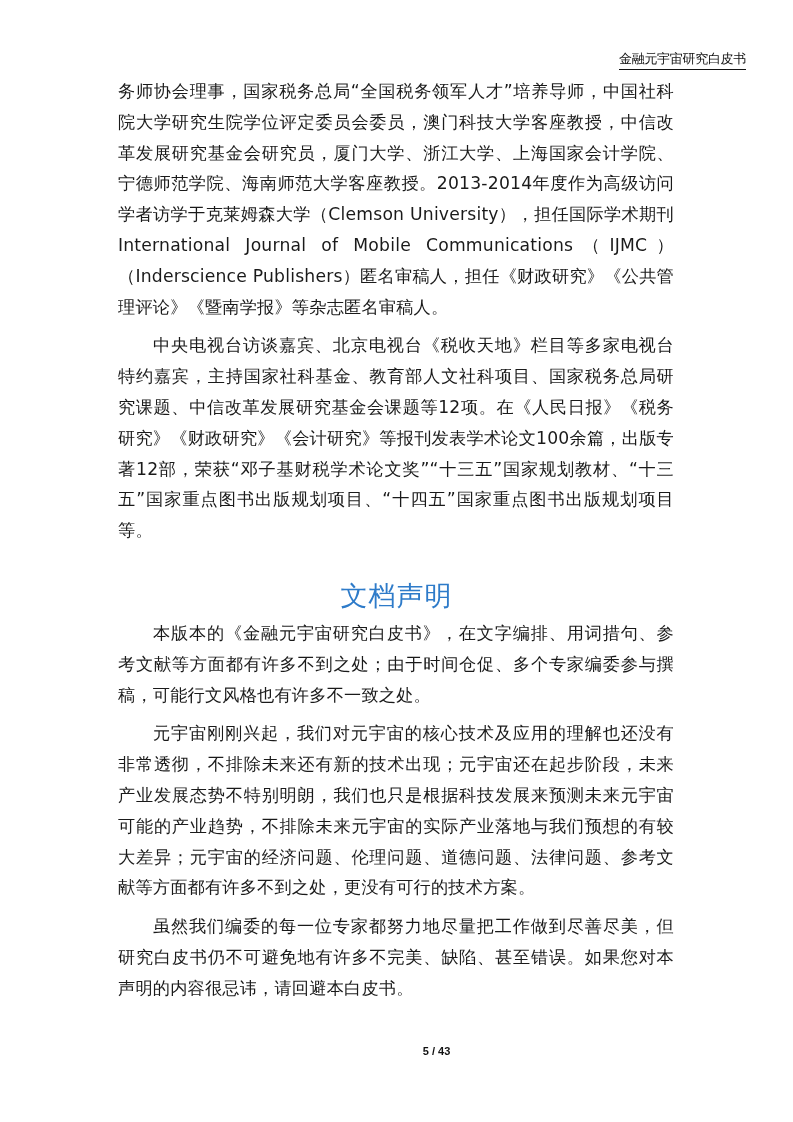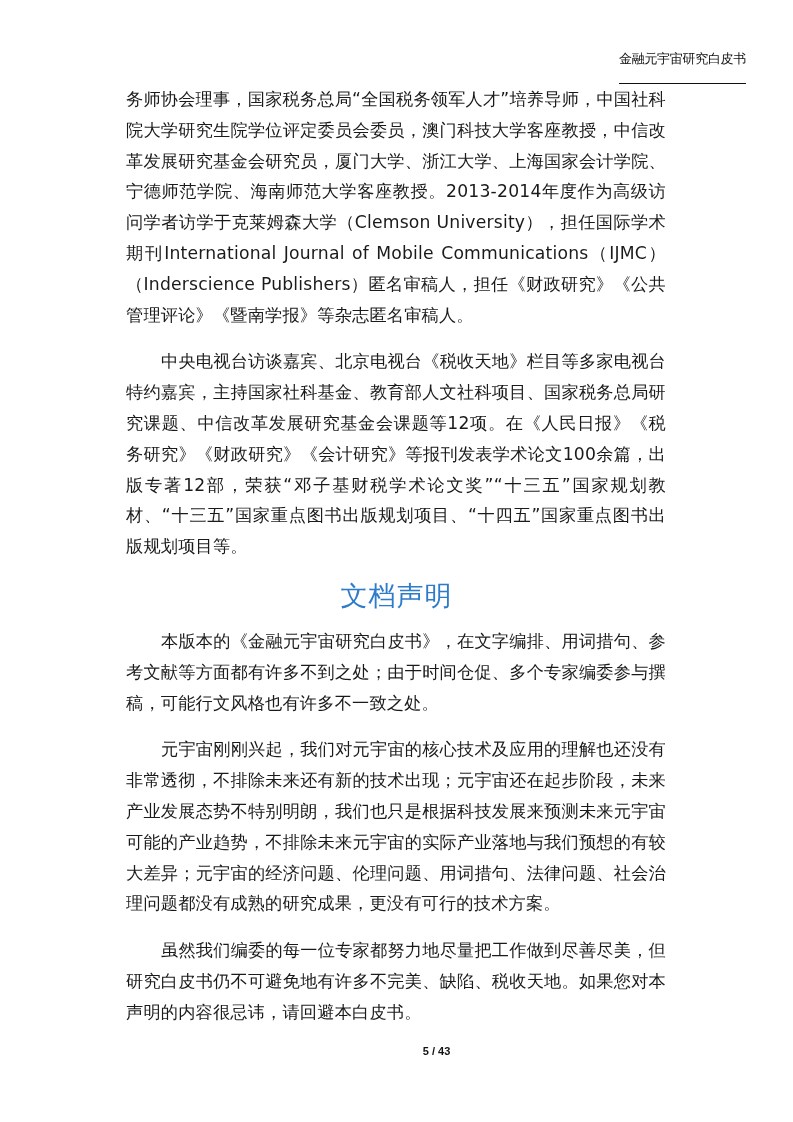--- a/index.html
+++ b/index.html
@@ -16,32 +16,32 @@
       color: #1a1a1a;
     }
     .header {
       position: absolute;
       top: 50px;
       right: 47px;
       font-size: 13px;
       line-height: 18px;
       color: #111;
       border-bottom: 1.5px solid #111;
-      padding-bottom: 15px;
+      padding-bottom: 1px;
       letter-spacing: -0.3px;
     }
     .content {
       position: absolute;
       left: 110px;
       width: 572px;
     }
     .para {
       font-size: 17.2px;
       line-height: 30.8px;
-      margin: 16px;
+      margin: 8px;
       text-align: justify;
       text-justify: inter-character;
       letter-spacing: 0.2px;
     }
     .para.indent {
       text-indent: 35px;
     }
     .block1 {
       top: 68px;
     }
@@ -79,17 +79,17 @@
 
 <div class="content block1">
   <p class="para">务师协会理事，国家税务总局“全国税务领军人才”培养导师，中国社科院大学研究生院学位评定委员会委员，澳门科技大学客座教授，中信改革发展研究基金会研究员，厦门大学、浙江大学、上海国家会计学院、宁德师范学院、海南师范大学客座教授。2013-2014年度作为高级访问学者访学于克莱姆森大学（Clemson University），担任国际学术期刊International Journal of Mobile Communications（IJMC）（Inderscience Publishers）匿名审稿人，担任《财政研究》《公共管理评论》《暨南学报》等杂志匿名审稿人。</p>
   <p class="para indent">中央电视台访谈嘉宾、北京电视台《税收天地》栏目等多家电视台特约嘉宾，主持国家社科基金、教育部人文社科项目、国家税务总局研究课题、中信改革发展研究基金会课题等12项。在《人民日报》《税务研究》《财政研究》《会计研究》等报刊发表学术论文100余篇，出版专著12部，荣获“邓子基财税学术论文奖”“十三五”国家规划教材、“十三五”国家重点图书出版规划项目、“十四五”国家重点图书出版规划项目等。</p>
 </div>
 
 <div class="title">文档声明</div>
 
 <div class="content block2">
   <p class="para indent">本版本的《金融元宇宙研究白皮书》，在文字编排、用词措句、参考文献等方面都有许多不到之处；由于时间仓促、多个专家编委参与撰稿，可能行文风格也有许多不一致之处。</p>
-  <p class="para indent">元宇宙刚刚兴起，我们对元宇宙的核心技术及应用的理解也还没有非常透彻，不排除未来还有新的技术出现；元宇宙还在起步阶段，未来产业发展态势不特别明朗，我们也只是根据科技发展来预测未来元宇宙可能的产业趋势，不排除未来元宇宙的实际产业落地与我们预想的有较大差异；元宇宙的经济问题、伦理问题、用词措句、法律问题、社会治理问题都没有成熟的研究成果，更没有可行的技术方案。</p>
-  <p class="para indent">虽然我们编委的每一位专家都努力地尽量把工作做到尽善尽美，但研究白皮书仍不可避免地有许多不完美、缺陷、税收天地。如果您对本声明的内容很忌讳，请回避本白皮书。</p>
+  <p class="para indent">元宇宙刚刚兴起，我们对元宇宙的核心技术及应用的理解也还没有非常透彻，不排除未来还有新的技术出现；元宇宙还在起步阶段，未来产业发展态势不特别明朗，我们也只是根据科技发展来预测未来元宇宙可能的产业趋势，不排除未来元宇宙的实际产业落地与我们预想的有较大差异；元宇宙的经济问题、伦理问题、道德问题、法律问题、参考文献等方面都有许多不到之处，更没有可行的技术方案。</p>
+  <p class="para indent">虽然我们编委的每一位专家都努力地尽量把工作做到尽善尽美，但研究白皮书仍不可避免地有许多不完美、缺陷、甚至错误。如果您对本声明的内容很忌讳，请回避本白皮书。</p>
 </div>
 
 <div class="page-number">5 / 43</div>
 
 </body></html>

